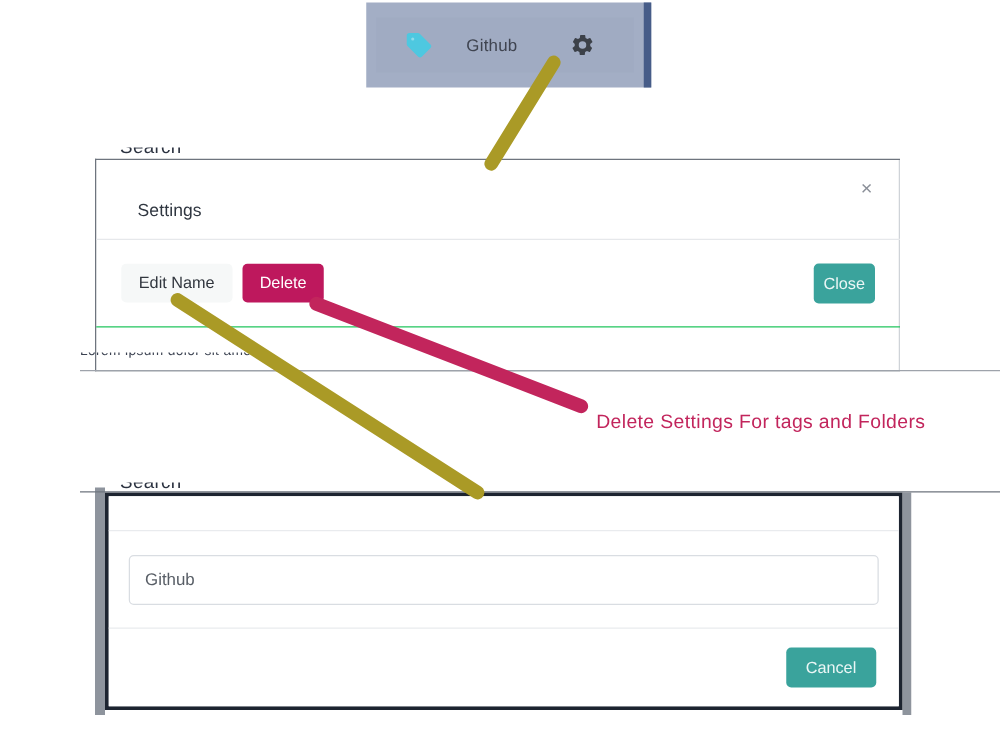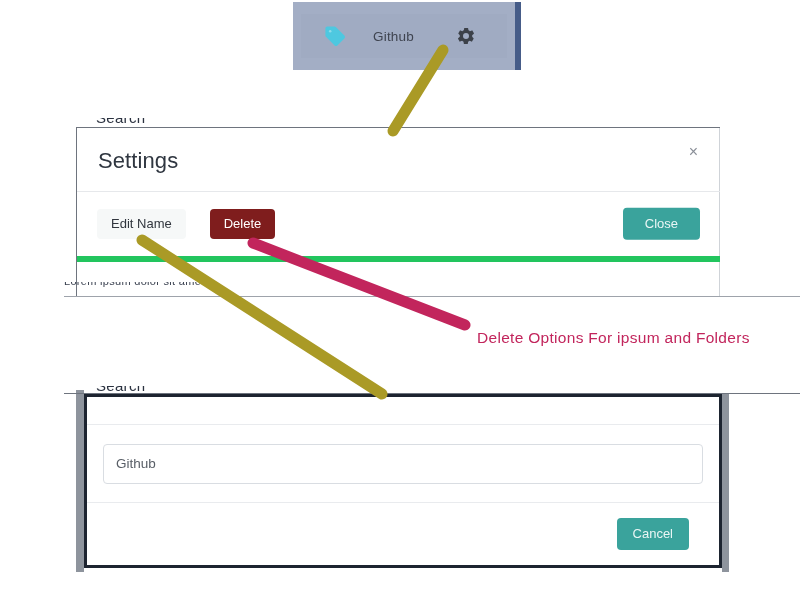--- a/index.html
+++ b/index.html
@@ -101,43 +101,43 @@
   .modal-header {
     position: relative;
     height: 64px;
     border-bottom: 1px solid #e6e8eb;
     box-sizing: border-box;
   }
   .modal-title {
     position: absolute;
     left: 21px;
     top: 20px;
-    font-size: 22px;
+    font-size: 14px;
     color: #2f3640;
     font-weight: normal;
-    margin: 0;
+    margin: 12px;
     letter-spacing: 0.1px;
   }
   .modal-close-x {
     position: absolute;
     right: 18px;
     top: 12px;
     font-size: 16px;
     color: #8a8f98;
     background: none;
     border: none;
     padding: 4px;
     cursor: pointer;
     line-height: 1;
     font-family: "Liberation Sans", sans-serif;
   }
   .modal-body {
     position: relative;
     height: 70px;
-    border-bottom: 6px solid #22c55e;
+    border-bottom: 1px solid #22c55e;
     box-sizing: border-box;
     display: flex;
     align-items: center;
     padding: 0 20px;
   }
   .modal-footer-blank {
     height: 34px;
   }
 
   
@@ -149,34 +149,34 @@
     padding: 8px 14px;
     cursor: pointer;
     line-height: 1.1;
     box-sizing: border-box;
   }
   .btn-light {
     background: #f6f8f8;
     color: #31363e;
   }
   .btn-danger {
-    background: #7f1d1d;
+    background: #be185d;
     color: #ffffff;
-    margin-left: 24px;
+    margin-left: 8px;
   }
   .btn-teal {
     background: #3aa39c;
     color: #eaf6f5;
   }
   .btn-close-right {
     position: absolute;
     right: 20px;
     top: 50%;
     transform: translateY(-50%);
-    padding: 9px 22px;
+    padding: 9px 8px;
   }
 
   
   .modal-edit {
     left: 84px;
     top: 394px;
     width: 638px;
     height: 174px;
     border: 3px solid #1d2430;
     border-right-width: 3px;
@@ -210,21 +210,21 @@
     font-family: "Liberation Sans", sans-serif;
     box-sizing: border-box;
     background: #ffffff;
     outline: none;
   }
   .edit-foot {
     height: 62px;
     display: flex;
     align-items: center;
     justify-content: flex-end;
-    padding-right: 30px;
+    padding-right: 18px;
     gap: 8px;
     box-sizing: border-box;
   }
   .edit-foot .btn {
     padding: 9px 16px;
   }
 
   
   .ghost-text {
     position: absolute;
@@ -376,15 +376,15 @@
 
   <svg id="annotations" viewBox="0 0 800 600">
 
     <line x1="443" y1="50" x2="393" y2="131" stroke="#aa9a26" stroke-width="11" stroke-linecap="round"></line>
 
     <line x1="142" y1="240" x2="382" y2="394" stroke="#aa9a26" stroke-width="11" stroke-linecap="round"></line>
 
     <line x1="253" y1="243" x2="465" y2="325" stroke="#c2255c" stroke-width="11" stroke-linecap="round"></line>
   </svg>
 
-  <div class="annot-caption">Delete Options For ipsum and Folders</div>
+  <div class="annot-caption">Delete Settings For tags and Folders</div>
 
 </div>
 
 </body></html>

